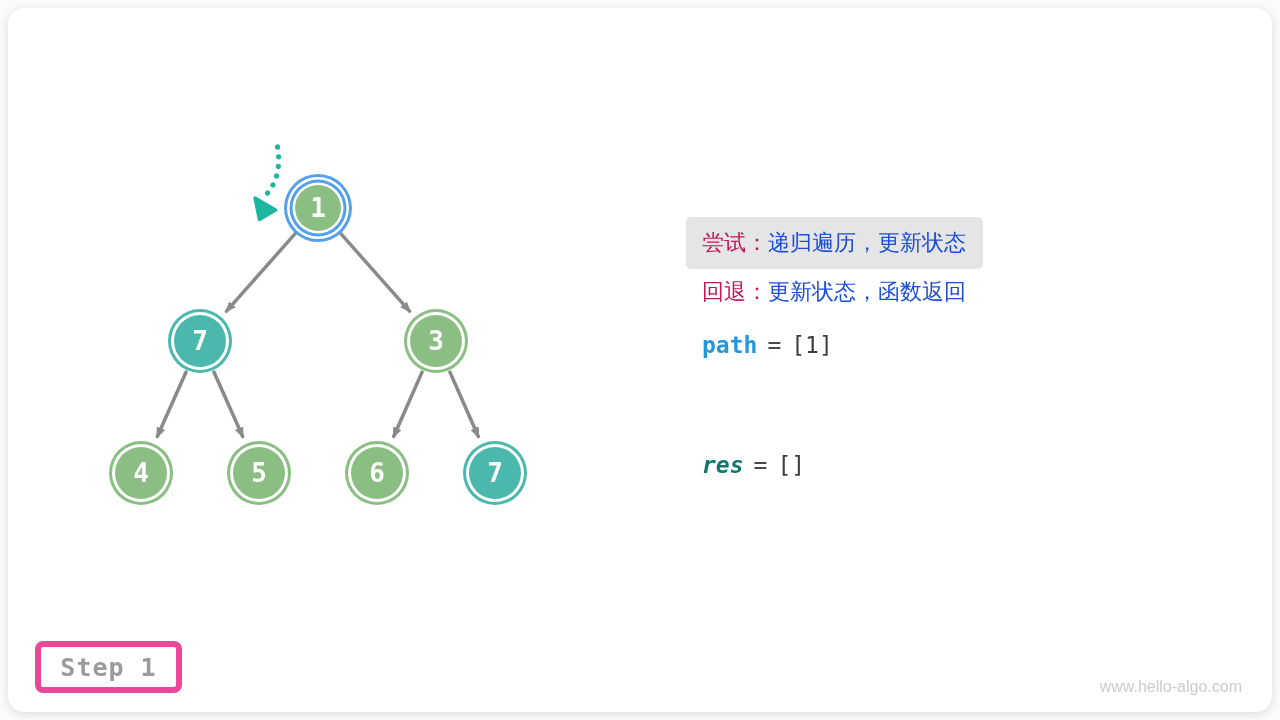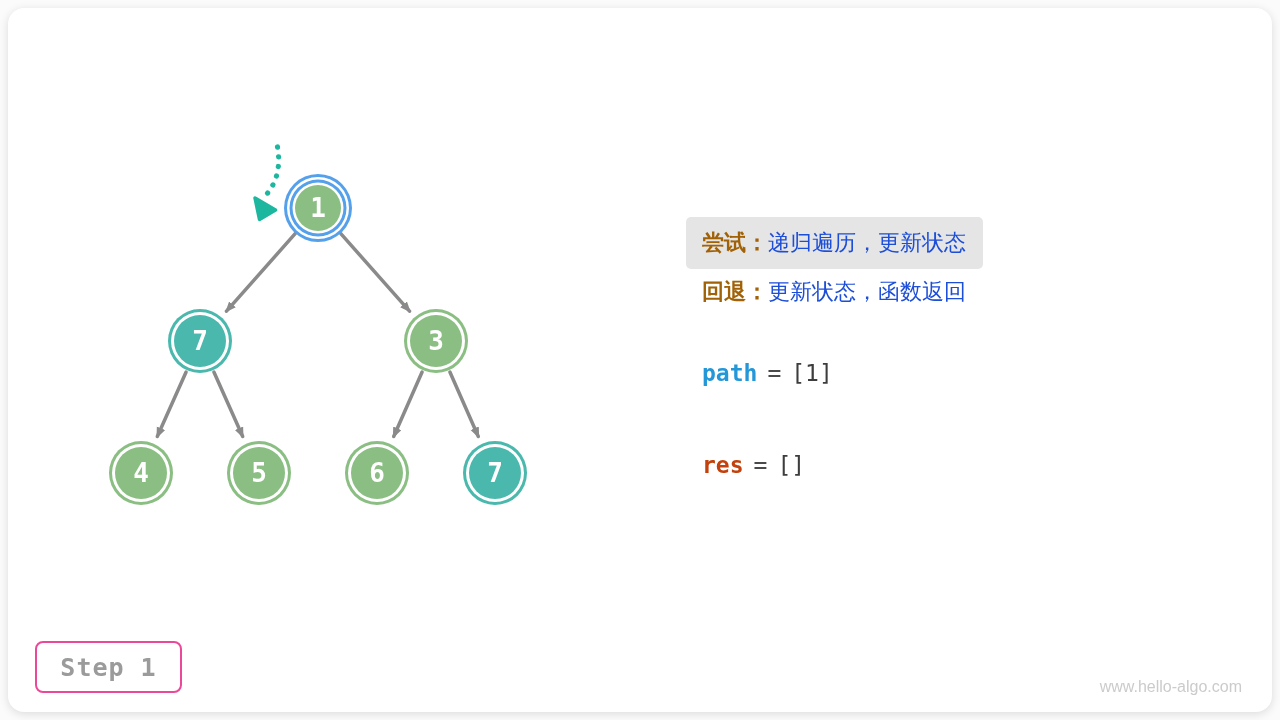--- a/index.html
+++ b/index.html
@@ -56,46 +56,46 @@
     color: #3f3f3f;
     white-space: nowrap;
   }
   .note.try {
     left: 686px; top: 217px;
     background: #e5e5e5;
     border-radius: 5px;
     padding: 11px 17px 11px 16px;
   }
   .note.back { left: 702px; top: 277px; }
-  .note-label { font-weight: bold; color: #a16207; }
+  .note-label { font-weight: normal; color: #be185d; }
   .note-text { color: #1d4ed8; }
 
   .code-line {
     position: absolute;
     left: 702px;
     font-family: "DejaVu Sans Mono", monospace;
     font-size: 23px;
     color: #3d3d3d;
     white-space: nowrap;
   }
-  .code-line.path { top: 332px; margin-top: 28px; }
+  .code-line.path { top: 332px; }
   .code-line.res  { top: 452px; }
   .var { font-weight: bold; }
   .var.blue { color: #2497d9; }
-  .var.teal { color: #c2410c; }
+  .var.teal { color: #0f766e; font-style: italic; }
   .eq { color: #4a4a4a; margin: 0 10px; }
   .val { color: #3d3d3d; }
 
   
   .step-badge {
     position: absolute;
     left: 35px; top: 641px;
     width: 147px; height: 52px;
     background: #ffffff;
-    border: 2px solid #ec4899;
+    border: 6px solid #ec4899;
     border-radius: 8px;
     display: flex; align-items: center; justify-content: center;
     font-family: "DejaVu Sans Mono", monospace;
     font-weight: bold;
     font-size: 25px;
     color: #9b9b9b;
     letter-spacing: 1px;
   }
 
   

